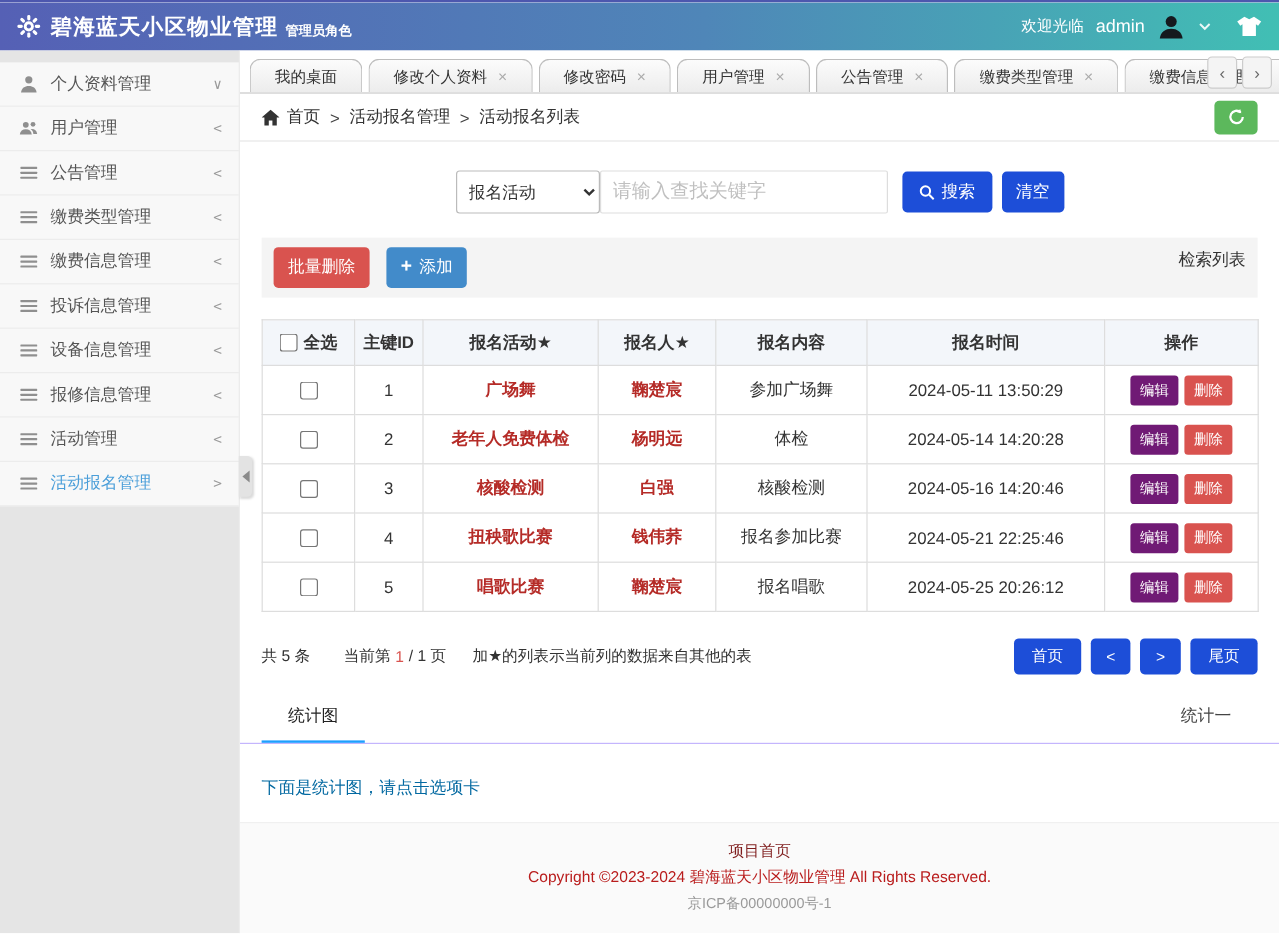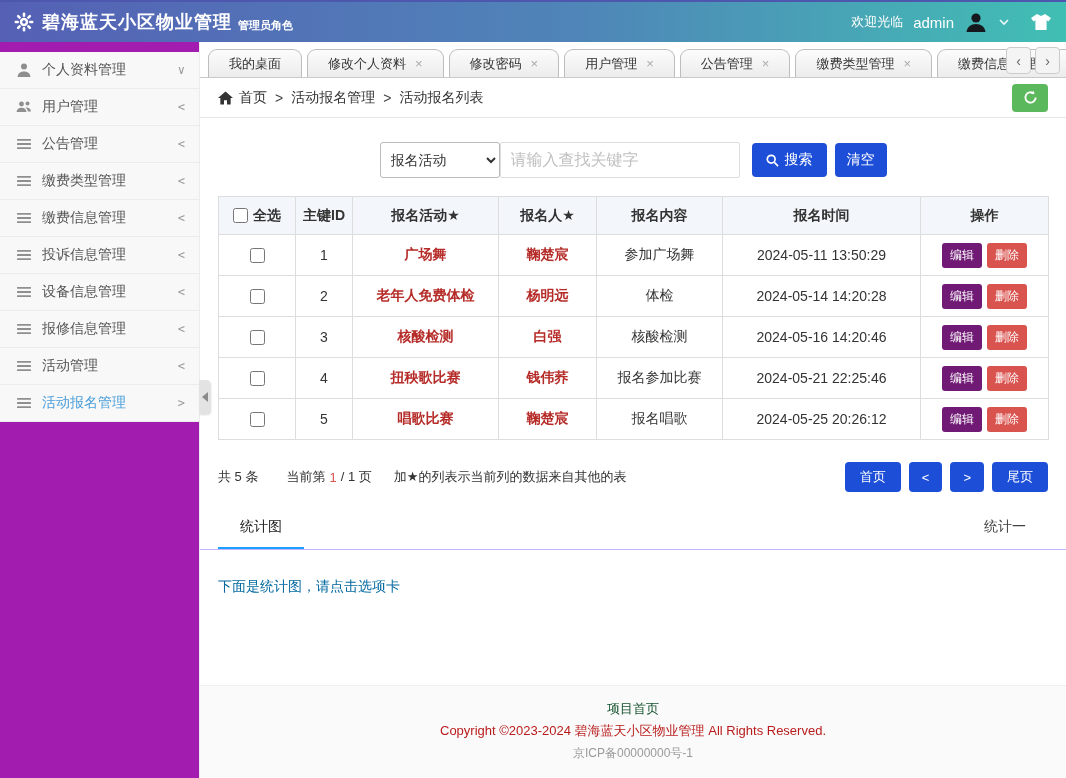--- a/index.html
+++ b/index.html
@@ -15,21 +15,21 @@
   .topbar .right { margin-left:auto; display:flex; align-items:center; gap:10px; }
   .topbar .welcome { font-size:13px; }
   .topbar .uname { font-size:15px; }
   .avatar-ic { width:24px; height:24px; }
   .chev { width:12px; height:12px; opacity:.9; }
   .tshirt { width:22px; height:18px; margin-left:10px; }
 
   .shell { flex:1; display:flex; overflow:hidden; }
 
   
-  .sidebar { width:200px; flex:0 0 200px; background:#a21caf; border-right:1px solid #ececec; position:relative; padding-top:10px; }
+  .sidebar { width:200px; flex:0 0 200px; background:#e5e5e5; border-right:1px solid #ececec; position:relative; padding-top:10px; }
   .side-item { height:37px; display:flex; align-items:center; padding:0 14px 0 16px; border-bottom:1px solid #ececec; cursor:pointer; color:#555; font-size:14px; background:#f8f8f8; }
   .side-item .mico { width:16px; height:16px; margin-right:10px; fill:#8f8f8f; flex:0 0 16px; }
   .side-item .lbl { flex:1; }
   .side-item .arrow { color:#9a9a9a; font-size:12px; font-family:"DejaVu Sans Mono",monospace; }
   .side-item.active { color:#4a9ed9; }
   .side-item.active .arrow { color:#9a9a9a; }
   .collapse-handle { position:absolute; right:-11px; top:338px; width:11px; height:34px; background:#e3e3e3;
                      border-radius:0 4px 4px 0; display:flex; align-items:center; justify-content:center; cursor:pointer; z-index:5;
                      box-shadow:1px 1px 2px rgba(0,0,0,.15); }
   .collapse-handle .tri { width:0; height:0; border-top:5px solid transparent; border-bottom:5px solid transparent; border-right:6px solid #8a8a8a; }
@@ -98,21 +98,21 @@
   .pager .pbtn.narrow { padding:0 13px; }
 
   
   .stats-tabs { margin-top:16px; padding:0 18px; border-bottom:1px solid #c4b5fd; display:flex; gap:16px; flex:0 0 auto;justify-content:space-between; }
   .stat-tab { padding:10px 22px 11px 22px; font-size:14px; color:#444; cursor:pointer; border-bottom:2px solid transparent; }
   .stat-tab.active { color:#222; border-bottom:2px solid #1e9fff; }
   .hint { margin:28px 18px 0 18px; font-size:14px; color:#0369a1; flex:0 0 auto; }
 
   
   .footer { margin-top:auto; background:#fafafa; border-top:1px solid #f0f0f0; text-align:center; padding:12px 0 14px 0; }
-  .footer .f1 { font-size:13px; color:#14532d; line-height:22px; cursor:pointer; }
+  .footer .f1 { font-size:13px; color:#7f1d1d; line-height:22px; cursor:pointer; }
   .footer .f2 { font-size:13px; color:#b91c1c; line-height:22px; }
   .footer .f3 { font-size:12px; color:#9a9a9a; line-height:22px; }
 </style>
 </head>
 <body>
 
 <div class="app">
 
   <header class="topbar">
     <svg class="gear" viewBox="0 0 20 20">
@@ -341,20 +341,28 @@
         <button class="btn green search-btn">
           <svg class="mag" viewBox="0 0 14 14">
             <circle cx="5.6" cy="5.6" r="4.2" fill="none" stroke="#fff" stroke-width="1.8"></circle>
             <line x1="9" y1="9" x2="13" y2="13" stroke="#fff" stroke-width="1.8"></line>
           </svg>
           <span>搜索</span>
         </button>
         <button class="btn green clear-btn">清空</button>
       </div>
 
+      <div class="toolbar">
+        <button class="btn red">批量删除</button>
+        <button class="btn blue">
+          <span class="plus">+</span>
+          <span>添加</span>
+        </button>
+        <span class="panel-title">检索列表</span>
+      </div>
 
       <div class="tablewrap">
         <table>
           <colgroup>
             <col style="width:77px">
               <col style="width:57px">
               <col style="width:146px">
               <col style="width:98px">
             <col style="width:126px">
               <col style="width:198px">

